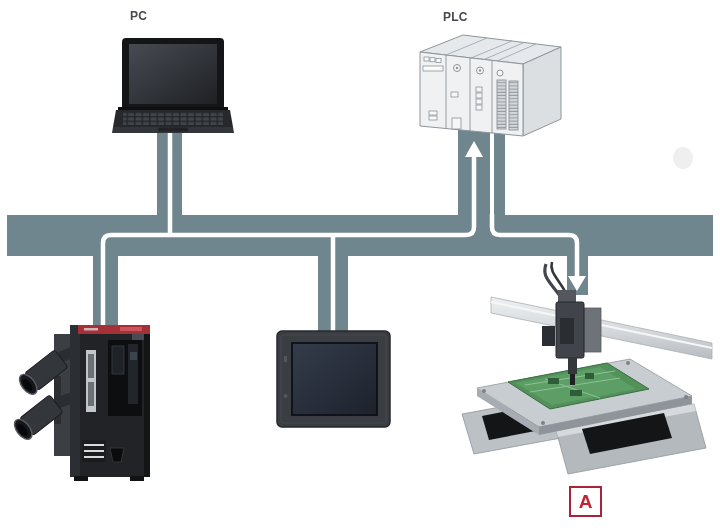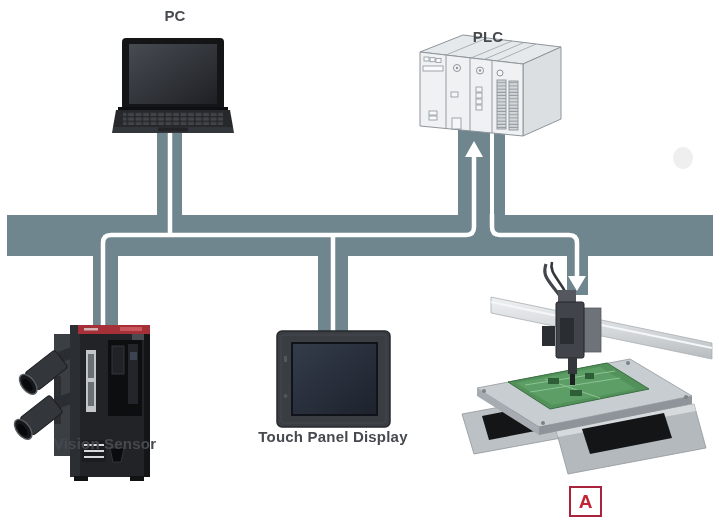--- a/index.html
+++ b/index.html
@@ -2,25 +2,25 @@
 <html><head>
 <meta charset="utf-8">
 <style>
   html,body{margin:0;padding:0;background:#fff;}
   .canvas{
     position:relative;width:720px;height:530px;background:#ffffff;overflow:hidden;
     font-family:"Liberation Sans",sans-serif;
   }
   svg{position:absolute;left:0;top:0;}
   .lbl{
-    position:absolute;text-align:center;color:#46494e;
-    font-weight:600;font-size:15px;letter-spacing:.2px;line-height:20px;
+    position:absolute;text-align:left;color:#46494e;
+    font-weight:600;font-size:12px;letter-spacing:.2px;line-height:20px;
   }
   .lbl-pc{left:130px;top:6px;width:90px;}
-  .lbl-plc{left:443px;top:7px;width:90px;margin-top:20px;}
+  .lbl-plc{left:443px;top:7px;width:90px;}
   .lbl-vision{left:28px;top:433px;width:154px;line-height:22px;}
   .lbl-touch{left:243px;top:427px;width:180px;}
   .marker-a{
     position:absolute;left:569px;top:486px;width:29px;height:27px;
     border:2.5px solid #a8233b;background:#ffffff;color:#c22335;
     font-weight:700;font-size:19px;line-height:27px;text-align:center;
   }
 </style>
 </head>
 <body>
@@ -217,20 +217,18 @@
       <rect x="568" y="358" width="9" height="16" fill="#34373c"></rect>
       <rect x="570" y="374" width="5" height="11" fill="#1e2023"></rect>
     </g>
   </svg>
 
   <div class="lbl lbl-pc">PC</div>
 
   <div class="lbl lbl-plc">PLC</div>
 
   <div class="lbl lbl-vision">
-    <div>Vision Sensor</div>
   </div>
 
-  <div class="lbl lbl-touch">Touch Panel Display</div>
 
   <div class="marker-a">A</div>
 
 </div>
 
 </body></html>

